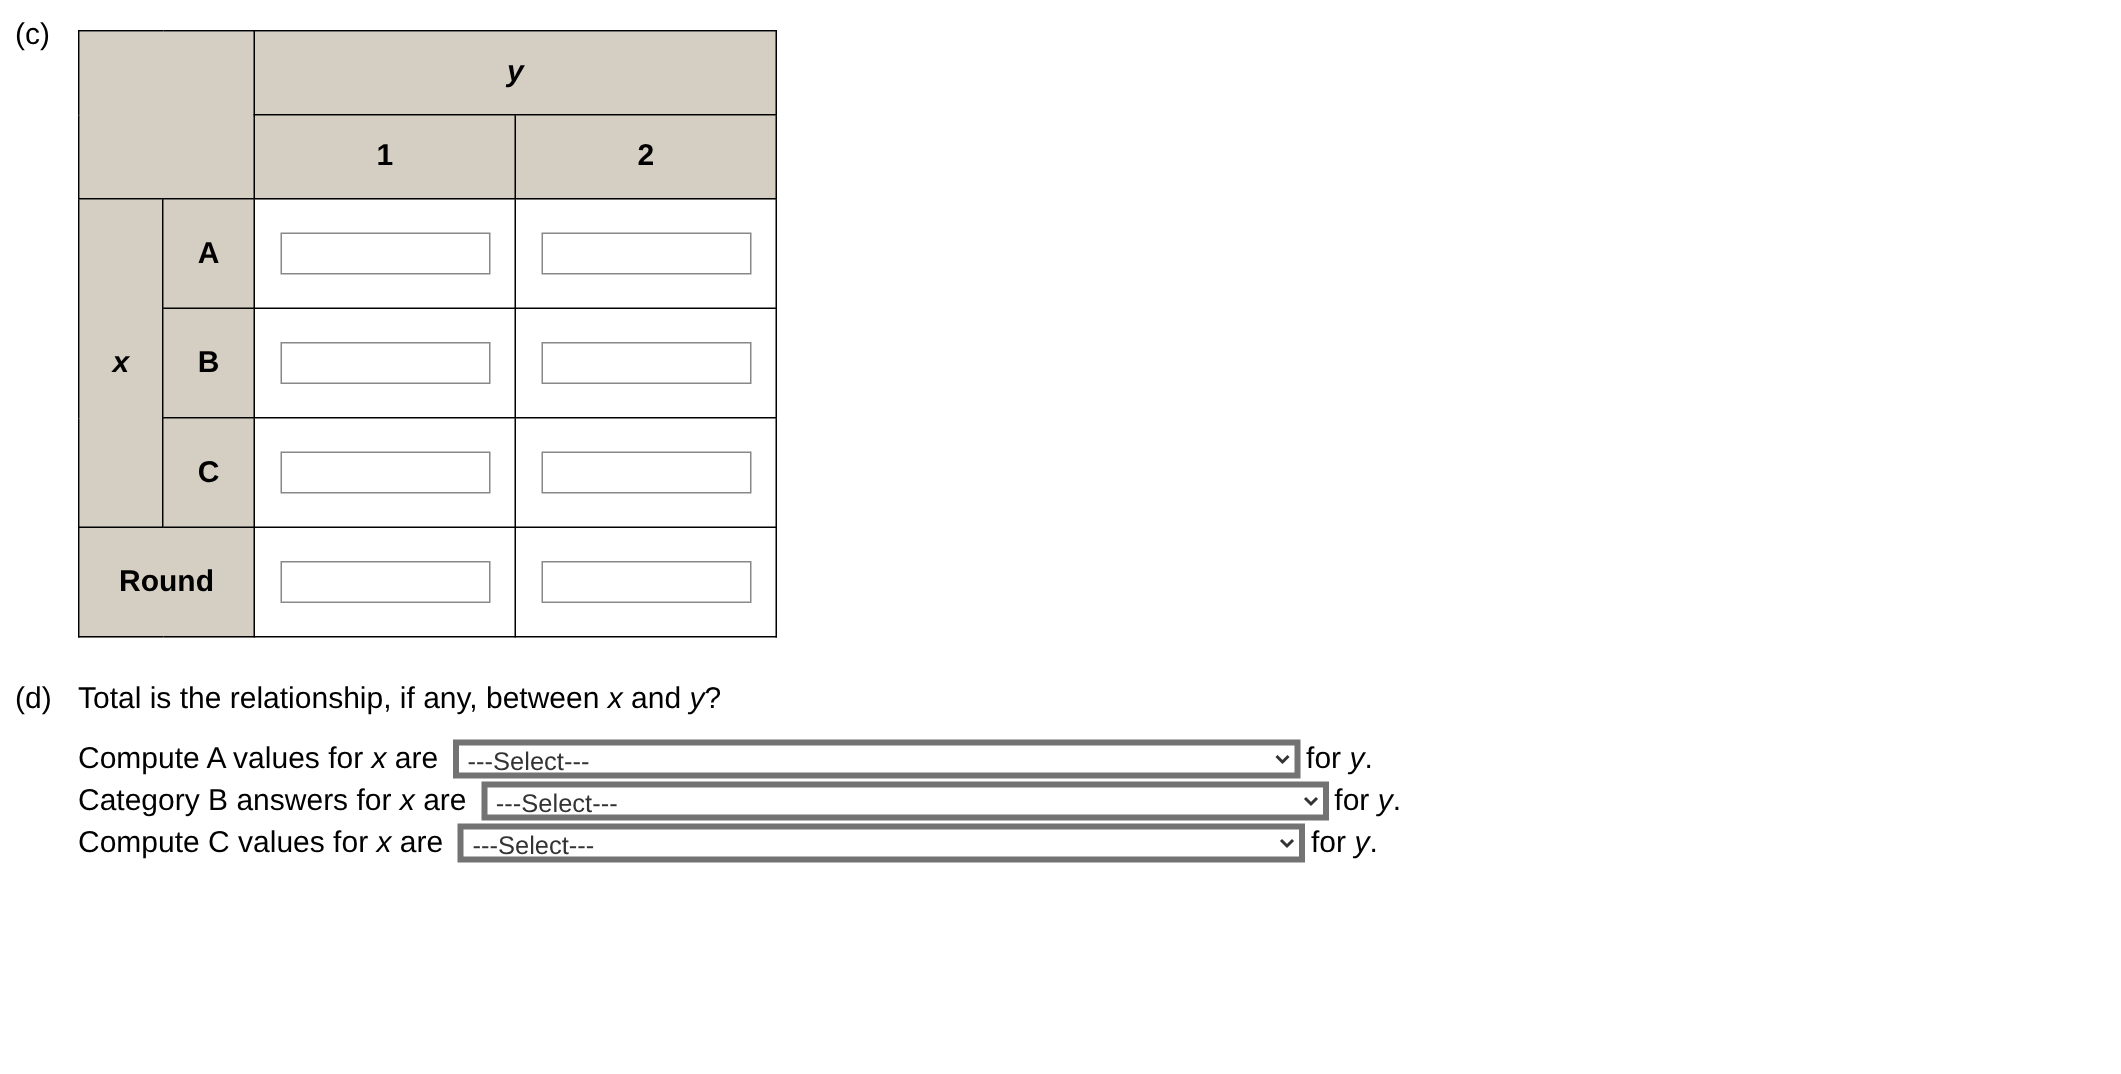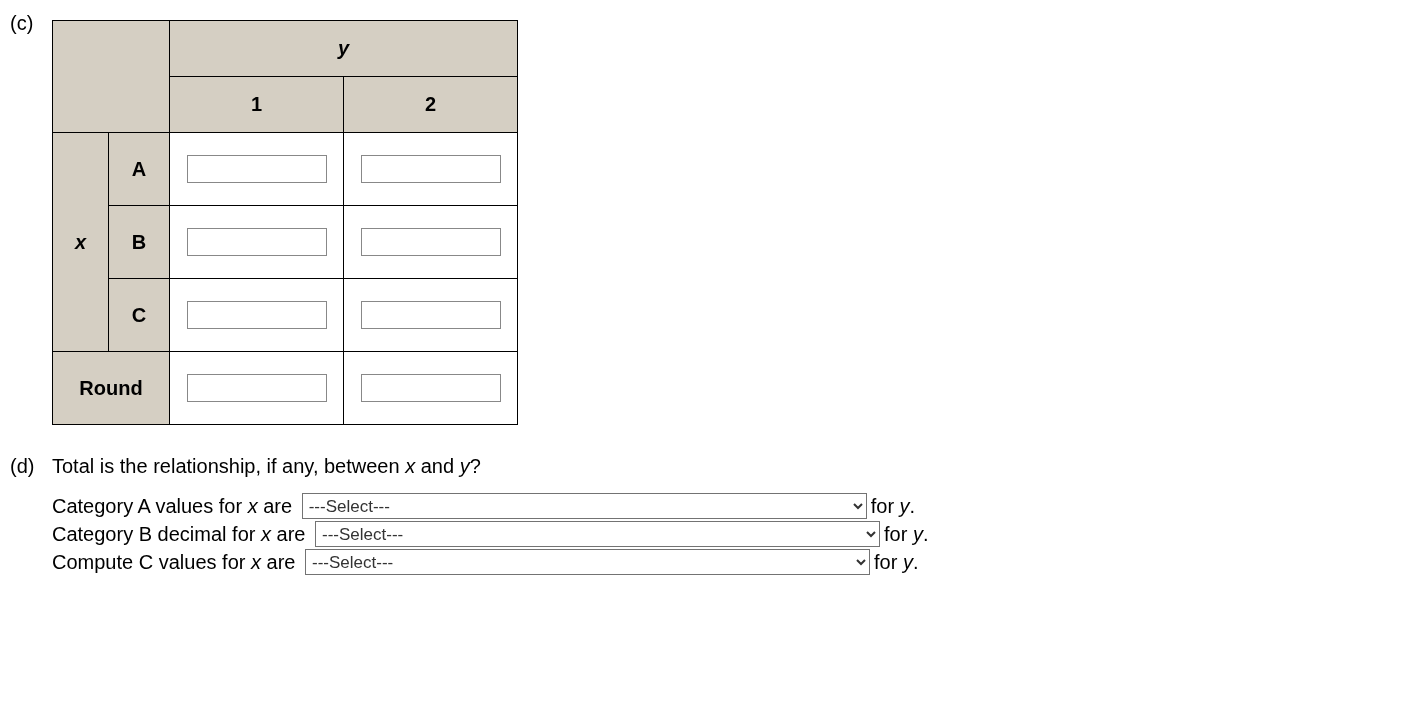--- a/index.html
+++ b/index.html
@@ -84,21 +84,21 @@
     }
     .d-line-text {
       white-space: pre;
     }
     .italic {
       font-style: italic;
     }
     select.rel-select {
       width: 565px;
       height: 26px;
-      border: 1px solid #737373;
+      border: 4px solid #737373;
       font-size: 17px;
       color: #333;
       background: #fff;
       margin: 0 4px;
       padding: 0 2px;
     }
     .spacer-top {
       height: 2px;
     }
   </style>
@@ -165,32 +165,32 @@
 
 <div class="question-block">
   <div class="q-label">(d)</div>
   <div class="q-content">
     <div class="q-text">
       <span>Total is the relationship, if any, between </span><span class="italic">x</span><span> and </span><span class="italic">y</span><span>?</span>
     </div>
 
     <div class="d-lines">
       <div class="d-line">
-        <span class="d-line-text">Category A values for </span>
+        <span class="d-line-text">Compute A values for </span>
           <span class="italic">x</span>
           <span class="d-line-text"> are </span>
         <select class="rel-select">
           <option>---Select---</option>
         </select>
         <span class="d-line-text">for </span>
           <span class="italic">y</span>
           <span>.</span>
       </div>
       <div class="d-line">
-        <span class="d-line-text">Category B decimal for </span>
+        <span class="d-line-text">Category B answers for </span>
           <span class="italic">x</span>
           <span class="d-line-text"> are </span>
         <select class="rel-select">
           <option>---Select---</option>
         </select>
         <span class="d-line-text">for </span>
           <span class="italic">y</span>
           <span>.</span>
       </div>
       <div class="d-line">

